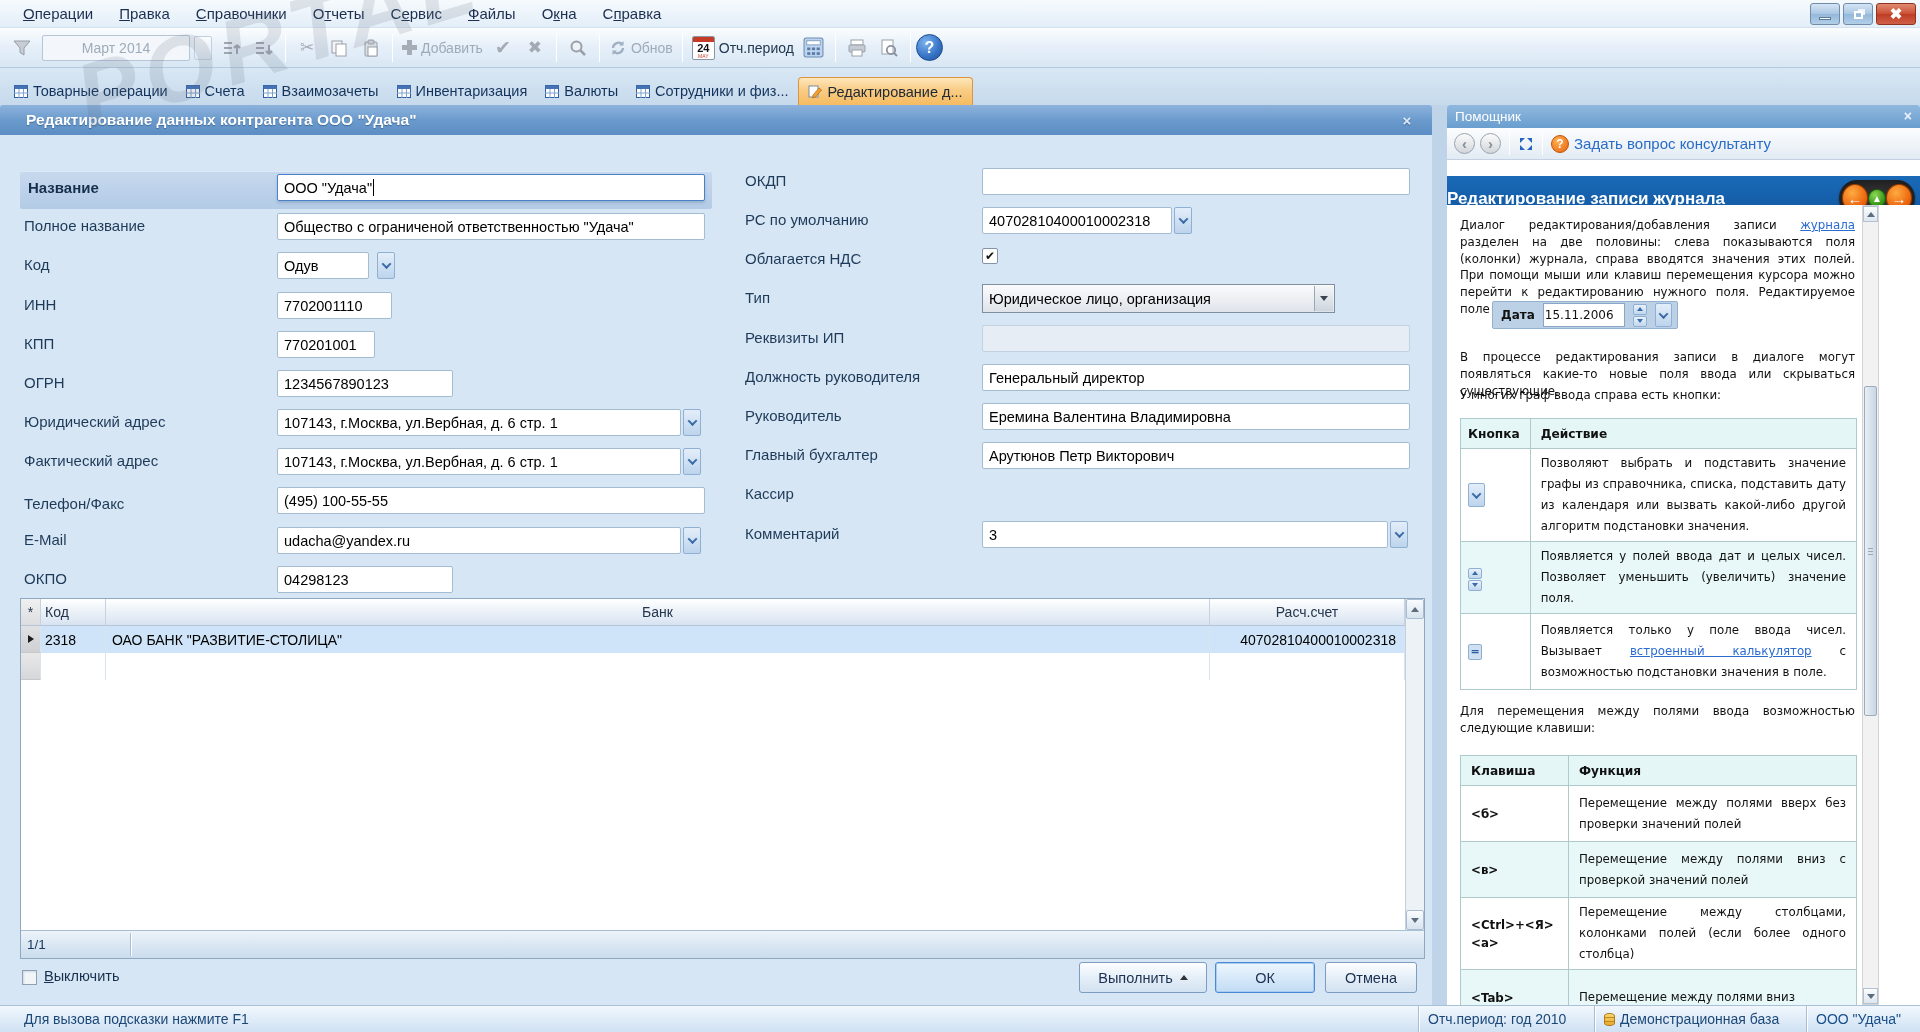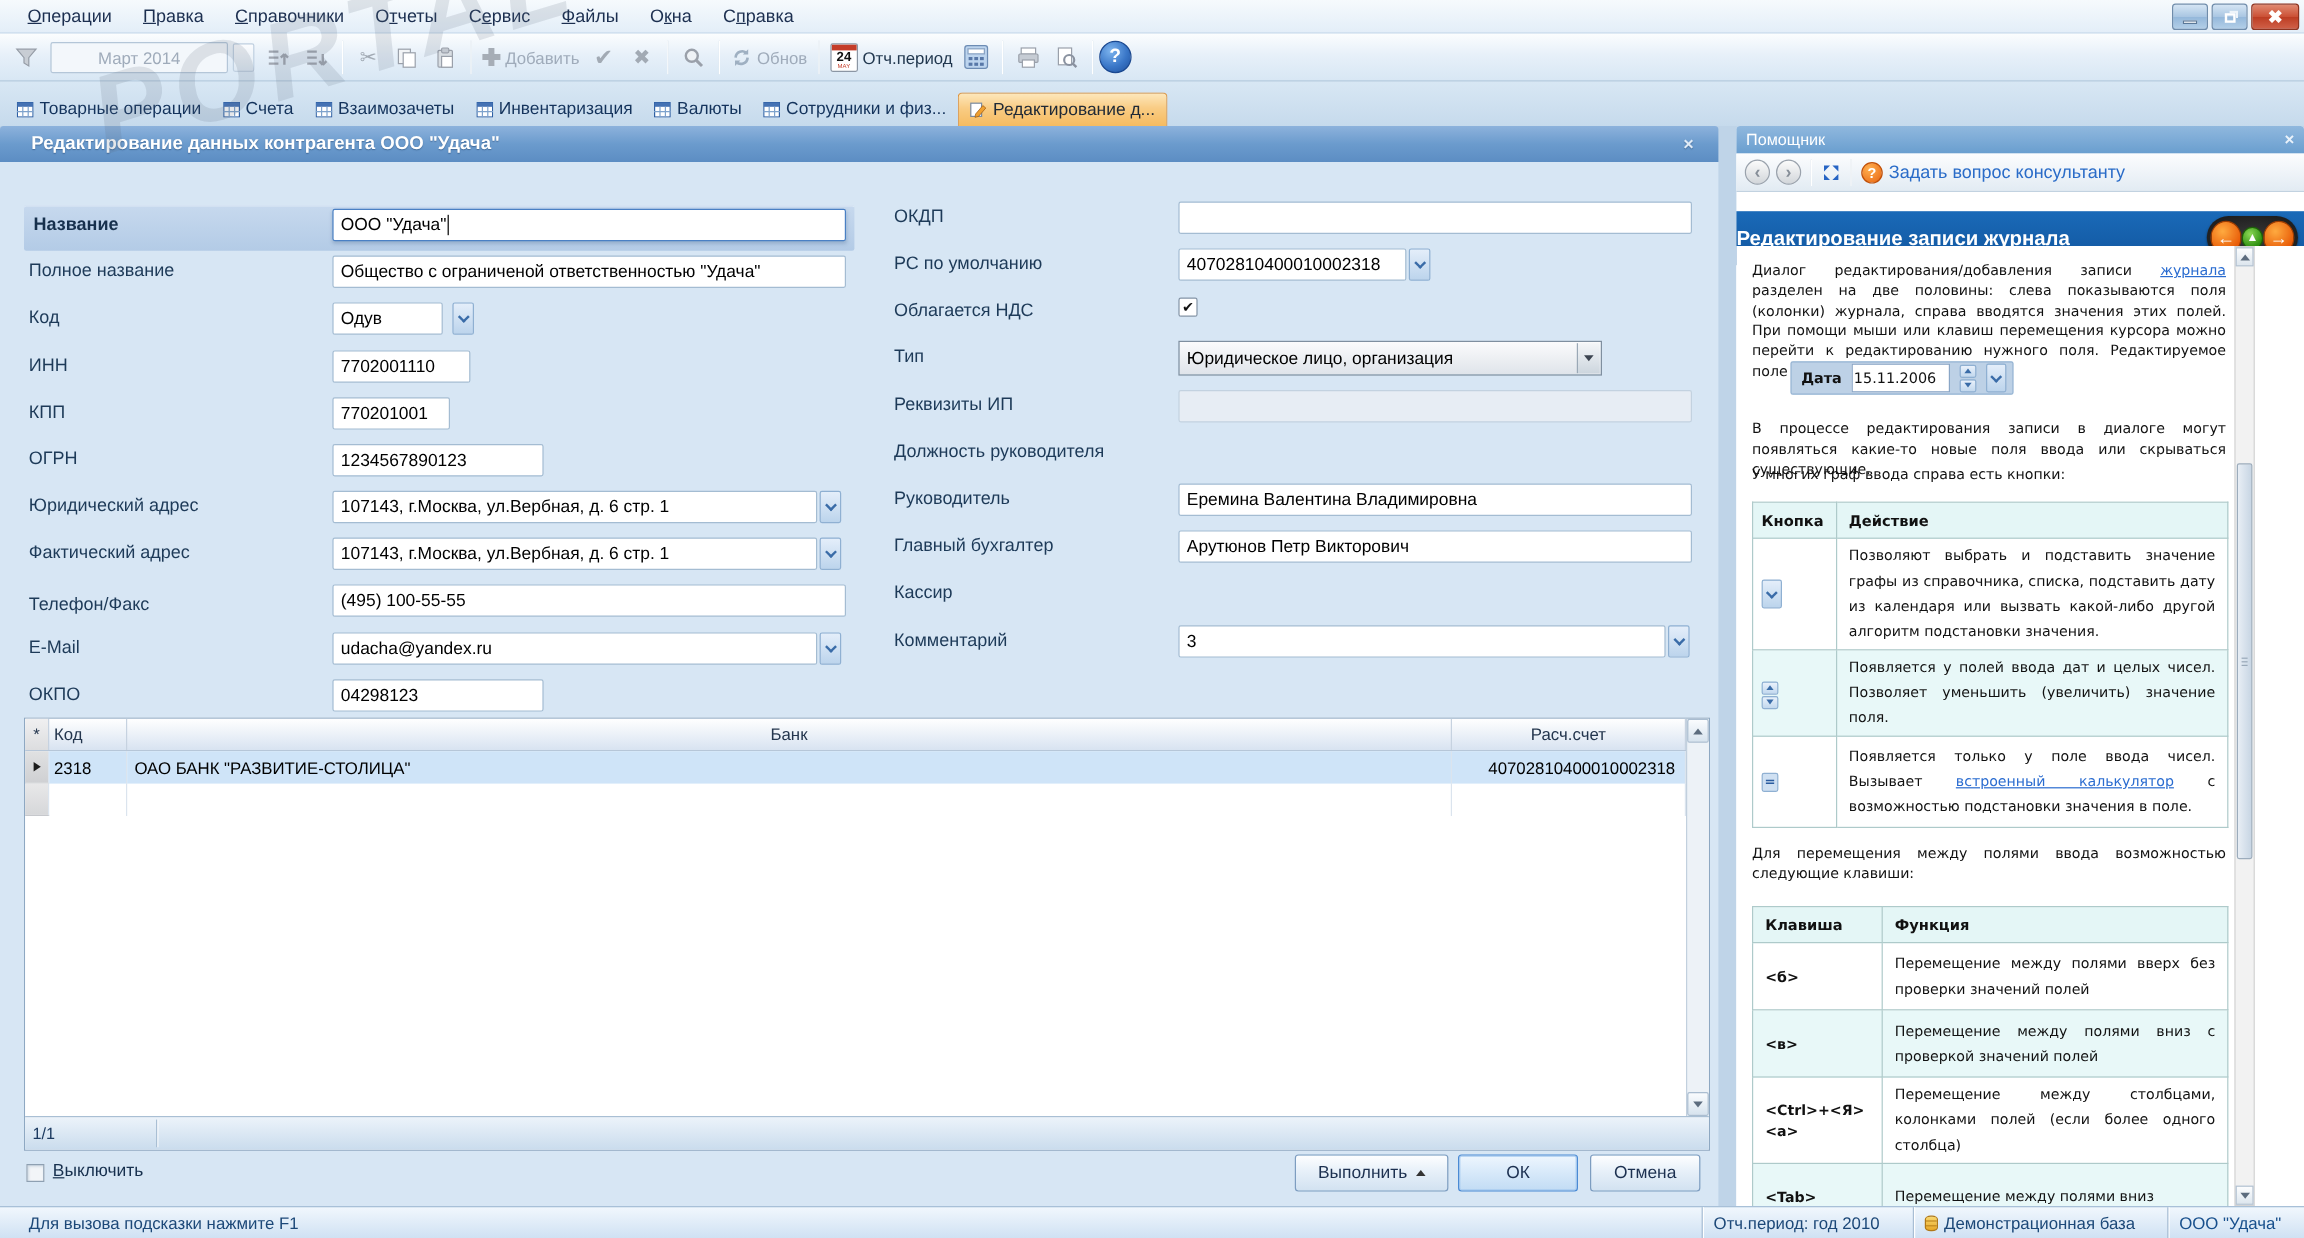--- a/index.html
+++ b/index.html
@@ -538,20 +538,23 @@
               <span class="tri-dn"></span>
             </span>
         </div>
 
         <div class="flabel" style="left:745px;top:194px">Реквизиты ИП</div>
         <div class="tfield disabled" style="left:982px;top:190px;width:428px">
             <span></span>
           </div>
 
         <div class="flabel" style="left:745px;top:233px">Должность руководителя</div>
+        <div class="tfield" style="left:982px;top:229px;width:428px">
+            <span>Генеральный директор</span>
+          </div>
 
         <div class="flabel" style="left:745px;top:272px">Руководитель</div>
         <div class="tfield" style="left:982px;top:268px;width:428px">
             <span>Еремина Валентина Владимировна</span>
           </div>
 
         <div class="flabel" style="left:745px;top:311px">Главный бухгалтер</div>
         <div class="tfield" style="left:982px;top:307px;width:428px">
             <span>Арутюнов Петр Викторович</span>
           </div>

